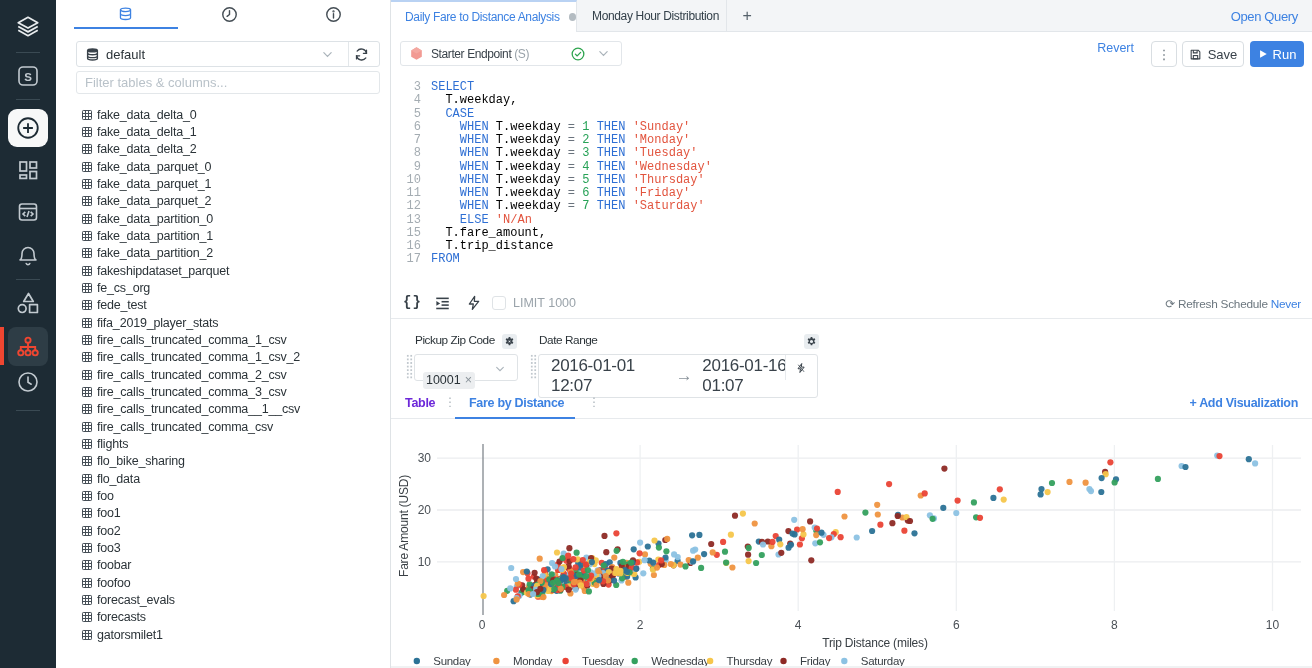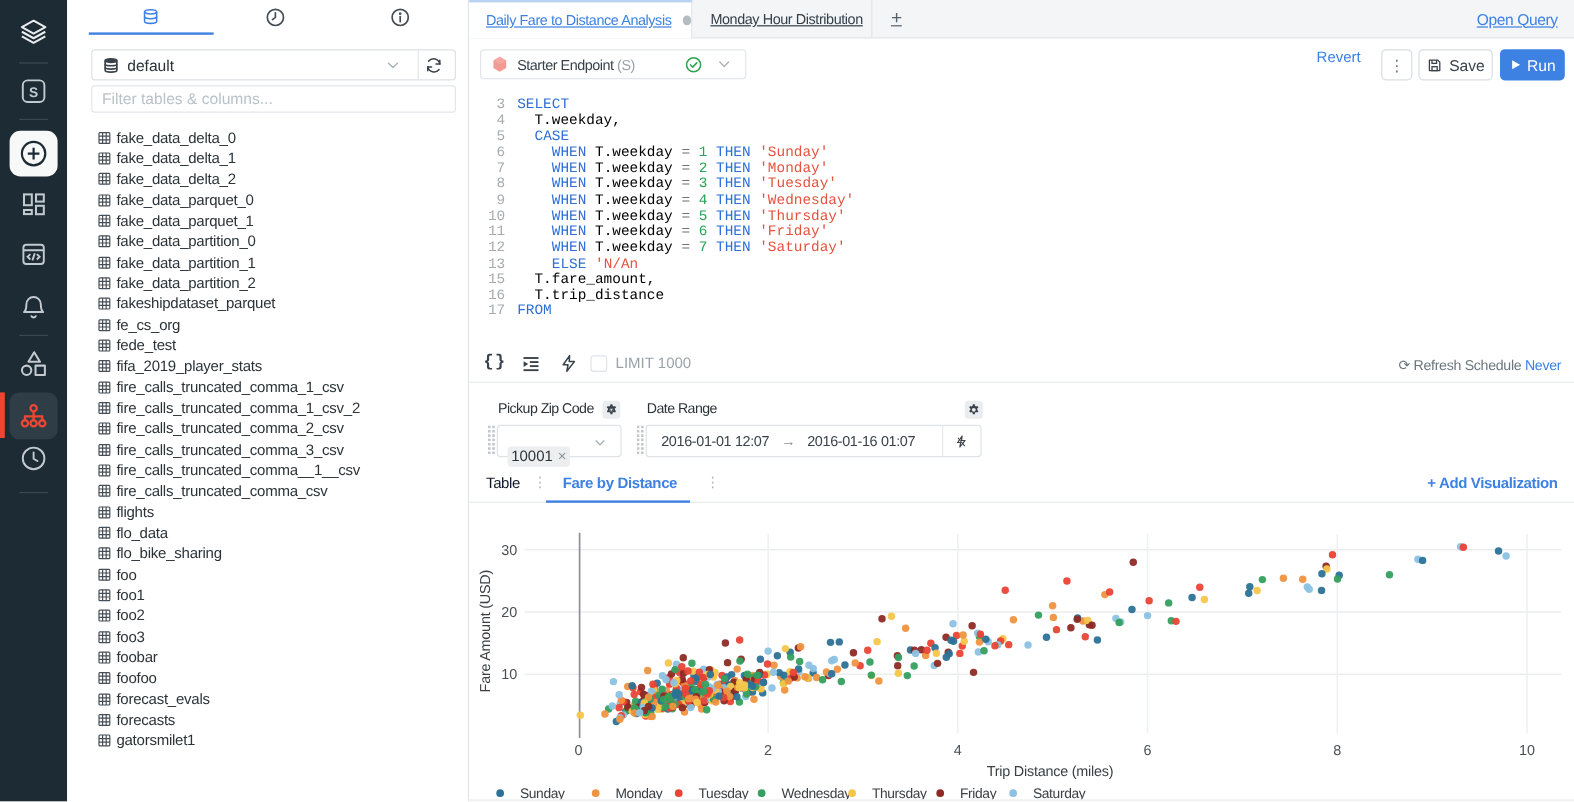--- a/index.html
+++ b/index.html
@@ -28,21 +28,21 @@
 #lp-list { position:absolute; left:25px; top:106px; width:300px; }
 .trow { height:17.33px; display:flex; align-items:center; font-size:12.5px; letter-spacing:-0.2px; color:#2b3338; white-space:nowrap; }
 .trow svg { margin-right:4px; flex:none; }
 
 
 #main { position:absolute; left:391px; top:0; width:921px; height:668px; background:#fff; }
 
 
 #qtabs { position:absolute; left:0; top:0; width:921px; height:32px; background:#f3f5f7;
   border-bottom:1px solid #e2e6ea; }
-.qtab { position:absolute; top:0; height:32px; display:flex; align-items:center; font-size:12px; letter-spacing:-0.35px; white-space:nowrap;text-decoration:underline; }
+.qtab { position:absolute; top:0; height:32px; display:flex; align-items:center; font-size:12px; letter-spacing:-0.35px; white-space:nowrap; }
 #qtab1 { left:0; width:186px; background:#fff; border-right:1px solid #e2e6ea;
   border-top:2px solid #b9d2f3; padding-left:14px; color:#3d82e2; }
 #qtab1 .dot { width:8px; height:8px; border-radius:50%; background:#b4bcc2; margin-left:9px; }
 #qtab2 { left:187px; width:149px; color:#33404a; padding-left:14px; border-right:1px solid #e2e6ea; }
 #qtab3 { left:336px; width:40px; color:#55616b; justify-content:center; font-size:16px; }
 #openquery { position:absolute; right:14px; top:0; height:32px; display:flex; align-items:center;
   color:#3d82e2; font-size:13px; }
 #endpoint { position:absolute; left:9px; top:41px; width:222px; height:25px;
   border:1px solid #e2e6ea; border-radius:3px; background:#fff;
   display:flex; align-items:center; font-size:12px; letter-spacing:-0.4px; color:#39424a; }
@@ -224,20 +224,24 @@
           <rect x="3" y="3" width="18" height="18" rx="1.5"></rect>
           <path d="M3 9 H21 M3 15 H21 M9 3 V21 M15 3 V21"></path>
         </svg>fake_data_parquet_0</div>
 <div class="trow"><svg width="12" height="12" viewBox="0 0 24 24" fill="none" stroke="#464f57" stroke-width="2">
           <rect x="3" y="3" width="18" height="18" rx="1.5"></rect>
           <path d="M3 9 H21 M3 15 H21 M9 3 V21 M15 3 V21"></path>
         </svg>fake_data_parquet_1</div>
 <div class="trow"><svg width="12" height="12" viewBox="0 0 24 24" fill="none" stroke="#464f57" stroke-width="2">
           <rect x="3" y="3" width="18" height="18" rx="1.5"></rect>
           <path d="M3 9 H21 M3 15 H21 M9 3 V21 M15 3 V21"></path>
+        </svg>fake_data_parquet_2</div>
+<div class="trow"><svg width="12" height="12" viewBox="0 0 24 24" fill="none" stroke="#464f57" stroke-width="2">
+          <rect x="3" y="3" width="18" height="18" rx="1.5"></rect>
+          <path d="M3 9 H21 M3 15 H21 M9 3 V21 M15 3 V21"></path>
         </svg>fake_data_partition_0</div>
 <div class="trow"><svg width="12" height="12" viewBox="0 0 24 24" fill="none" stroke="#464f57" stroke-width="2">
           <rect x="3" y="3" width="18" height="18" rx="1.5"></rect>
           <path d="M3 9 H21 M3 15 H21 M9 3 V21 M15 3 V21"></path>
         </svg>fake_data_partition_1</div>
 <div class="trow"><svg width="12" height="12" viewBox="0 0 24 24" fill="none" stroke="#464f57" stroke-width="2">
           <rect x="3" y="3" width="18" height="18" rx="1.5"></rect>
           <path d="M3 9 H21 M3 15 H21 M9 3 V21 M15 3 V21"></path>
         </svg>fake_data_partition_2</div>
 <div class="trow"><svg width="12" height="12" viewBox="0 0 24 24" fill="none" stroke="#464f57" stroke-width="2">
@@ -280,25 +284,25 @@
           <rect x="3" y="3" width="18" height="18" rx="1.5"></rect>
           <path d="M3 9 H21 M3 15 H21 M9 3 V21 M15 3 V21"></path>
         </svg>fire_calls_truncated_comma_csv</div>
 <div class="trow"><svg width="12" height="12" viewBox="0 0 24 24" fill="none" stroke="#464f57" stroke-width="2">
           <rect x="3" y="3" width="18" height="18" rx="1.5"></rect>
           <path d="M3 9 H21 M3 15 H21 M9 3 V21 M15 3 V21"></path>
         </svg>flights</div>
 <div class="trow"><svg width="12" height="12" viewBox="0 0 24 24" fill="none" stroke="#464f57" stroke-width="2">
           <rect x="3" y="3" width="18" height="18" rx="1.5"></rect>
           <path d="M3 9 H21 M3 15 H21 M9 3 V21 M15 3 V21"></path>
+        </svg>flo_bike_sharing</div>
+<div class="trow"><svg width="12" height="12" viewBox="0 0 24 24" fill="none" stroke="#464f57" stroke-width="2">
+          <rect x="3" y="3" width="18" height="18" rx="1.5"></rect>
+          <path d="M3 9 H21 M3 15 H21 M9 3 V21 M15 3 V21"></path>
         </svg>flo_data</div>
-<div class="trow"><svg width="12" height="12" viewBox="0 0 24 24" fill="none" stroke="#464f57" stroke-width="2">
-          <rect x="3" y="3" width="18" height="18" rx="1.5"></rect>
-          <path d="M3 9 H21 M3 15 H21 M9 3 V21 M15 3 V21"></path>
-        </svg>flo_bike_sharing</div>
 <div class="trow"><svg width="12" height="12" viewBox="0 0 24 24" fill="none" stroke="#464f57" stroke-width="2">
           <rect x="3" y="3" width="18" height="18" rx="1.5"></rect>
           <path d="M3 9 H21 M3 15 H21 M9 3 V21 M15 3 V21"></path>
         </svg>foo</div>
 <div class="trow"><svg width="12" height="12" viewBox="0 0 24 24" fill="none" stroke="#464f57" stroke-width="2">
           <rect x="3" y="3" width="18" height="18" rx="1.5"></rect>
           <path d="M3 9 H21 M3 15 H21 M9 3 V21 M15 3 V21"></path>
         </svg>foo1</div>
 <div class="trow"><svg width="12" height="12" viewBox="0 0 24 24" fill="none" stroke="#464f57" stroke-width="2">
           <rect x="3" y="3" width="18" height="18" rx="1.5"></rect>
@@ -413,33 +417,33 @@
         </svg>
     </div>
     <div class="vdots" style="left:15px; top:36px; height:26px;"></div>
     <div class="fbox" style="left:23px; top:36px; width:104px; height:27px;">
       <div style="position:absolute; left:8px; top:4.5px; width:52px; height:17px; background:#eceef0; border-radius:3px; font-size:12.5px; color:#2b3338; display:flex; align-items:center; justify-content:center;margin-top:12px;">10001 <span style="color:#8a939a; margin-left:4px;">×</span></div>
       <svg style="position:absolute; right:12px; top:9px;" width="10" height="10" viewBox="0 0 24 24" fill="none" stroke="#aab3ba" stroke-width="2.6" stroke-linecap="round">
           <path d="M4 8 L12 16 L20 8"></path>
         </svg>
     </div>
     <div class="vdots" style="left:139px; top:36px; height:26px;"></div>
-    <div class="fbox" style="left:147px; top:36px; width:280px; height:27px; display:flex; align-items:center; font-size:12px; letter-spacing:-0.3px; color:#39424a;">
+    <div class="fbox" style="left:147px; top:36px; width:280px; height:44px; display:flex; align-items:center; font-size:17px; letter-spacing:-0.3px; color:#39424a;">
       <span style="margin-left:12px;">2016-01-01 12:07</span>
       <span style="margin:0 10px; color:#8a939a;">→</span>
       <span>2016-01-16 01:07</span>
       <div style="position:absolute; right:31px; top:0; width:1px; height:25px; background:#e7eaed;"></div>
       <svg style="position:absolute; right:10px; top:7px;" width="12" height="12" viewBox="0 0 24 24" fill="none" stroke="#39424a" stroke-width="2" stroke-linejoin="round">
           <path d="M13.5 3 L6 13.5 H11 L9.8 21 L18.3 10.2 H12.6 Z"></path>
           <path d="M6.5 5.5 L18 19.5" stroke-width="1.7"></path>
         </svg>
     </div>
   </div>
   <div id="viztabs">
-    <span style="position:absolute; left:14px; top:5px; font-size:12.5px; font-weight:normal; letter-spacing:-0.3px; color:#0f172a;">Table</span>
+    <span style="position:absolute; left:14px; top:5px; font-size:12.5px; font-weight:bold; letter-spacing:-0.3px; color:#6d28d9;">Table</span>
     <span style="position:absolute; left:53px; top:4px; color:#aab3ba; font-size:12px;">⋮</span>
     <span style="position:absolute; left:78px; top:5px; font-size:12.5px; font-weight:bold; letter-spacing:-0.3px; color:#3d82e2;">Fare by Distance</span>
     <span style="position:absolute; left:197px; top:4px; color:#aab3ba; font-size:12px;">⋮</span>
     <span style="position:absolute; right:14px; top:5px; font-size:12.5px; font-weight:bold; letter-spacing:-0.3px; color:#3d82e2;">+ Add Visualization</span>
   </div>
   <div id="vt-underline"></div>
   <div id="chart">
 <svg width="921" height="249" viewBox="0 0 921 249" xmlns="http://www.w3.org/2000/svg" font-family="Liberation Sans, sans-serif">
 <line x1="46" x2="910" y1="142.8" y2="142.8" stroke="#ebedef" stroke-width="1.3"></line>
 <line x1="46" x2="910" y1="91.0" y2="91.0" stroke="#ebedef" stroke-width="1.3"></line>

